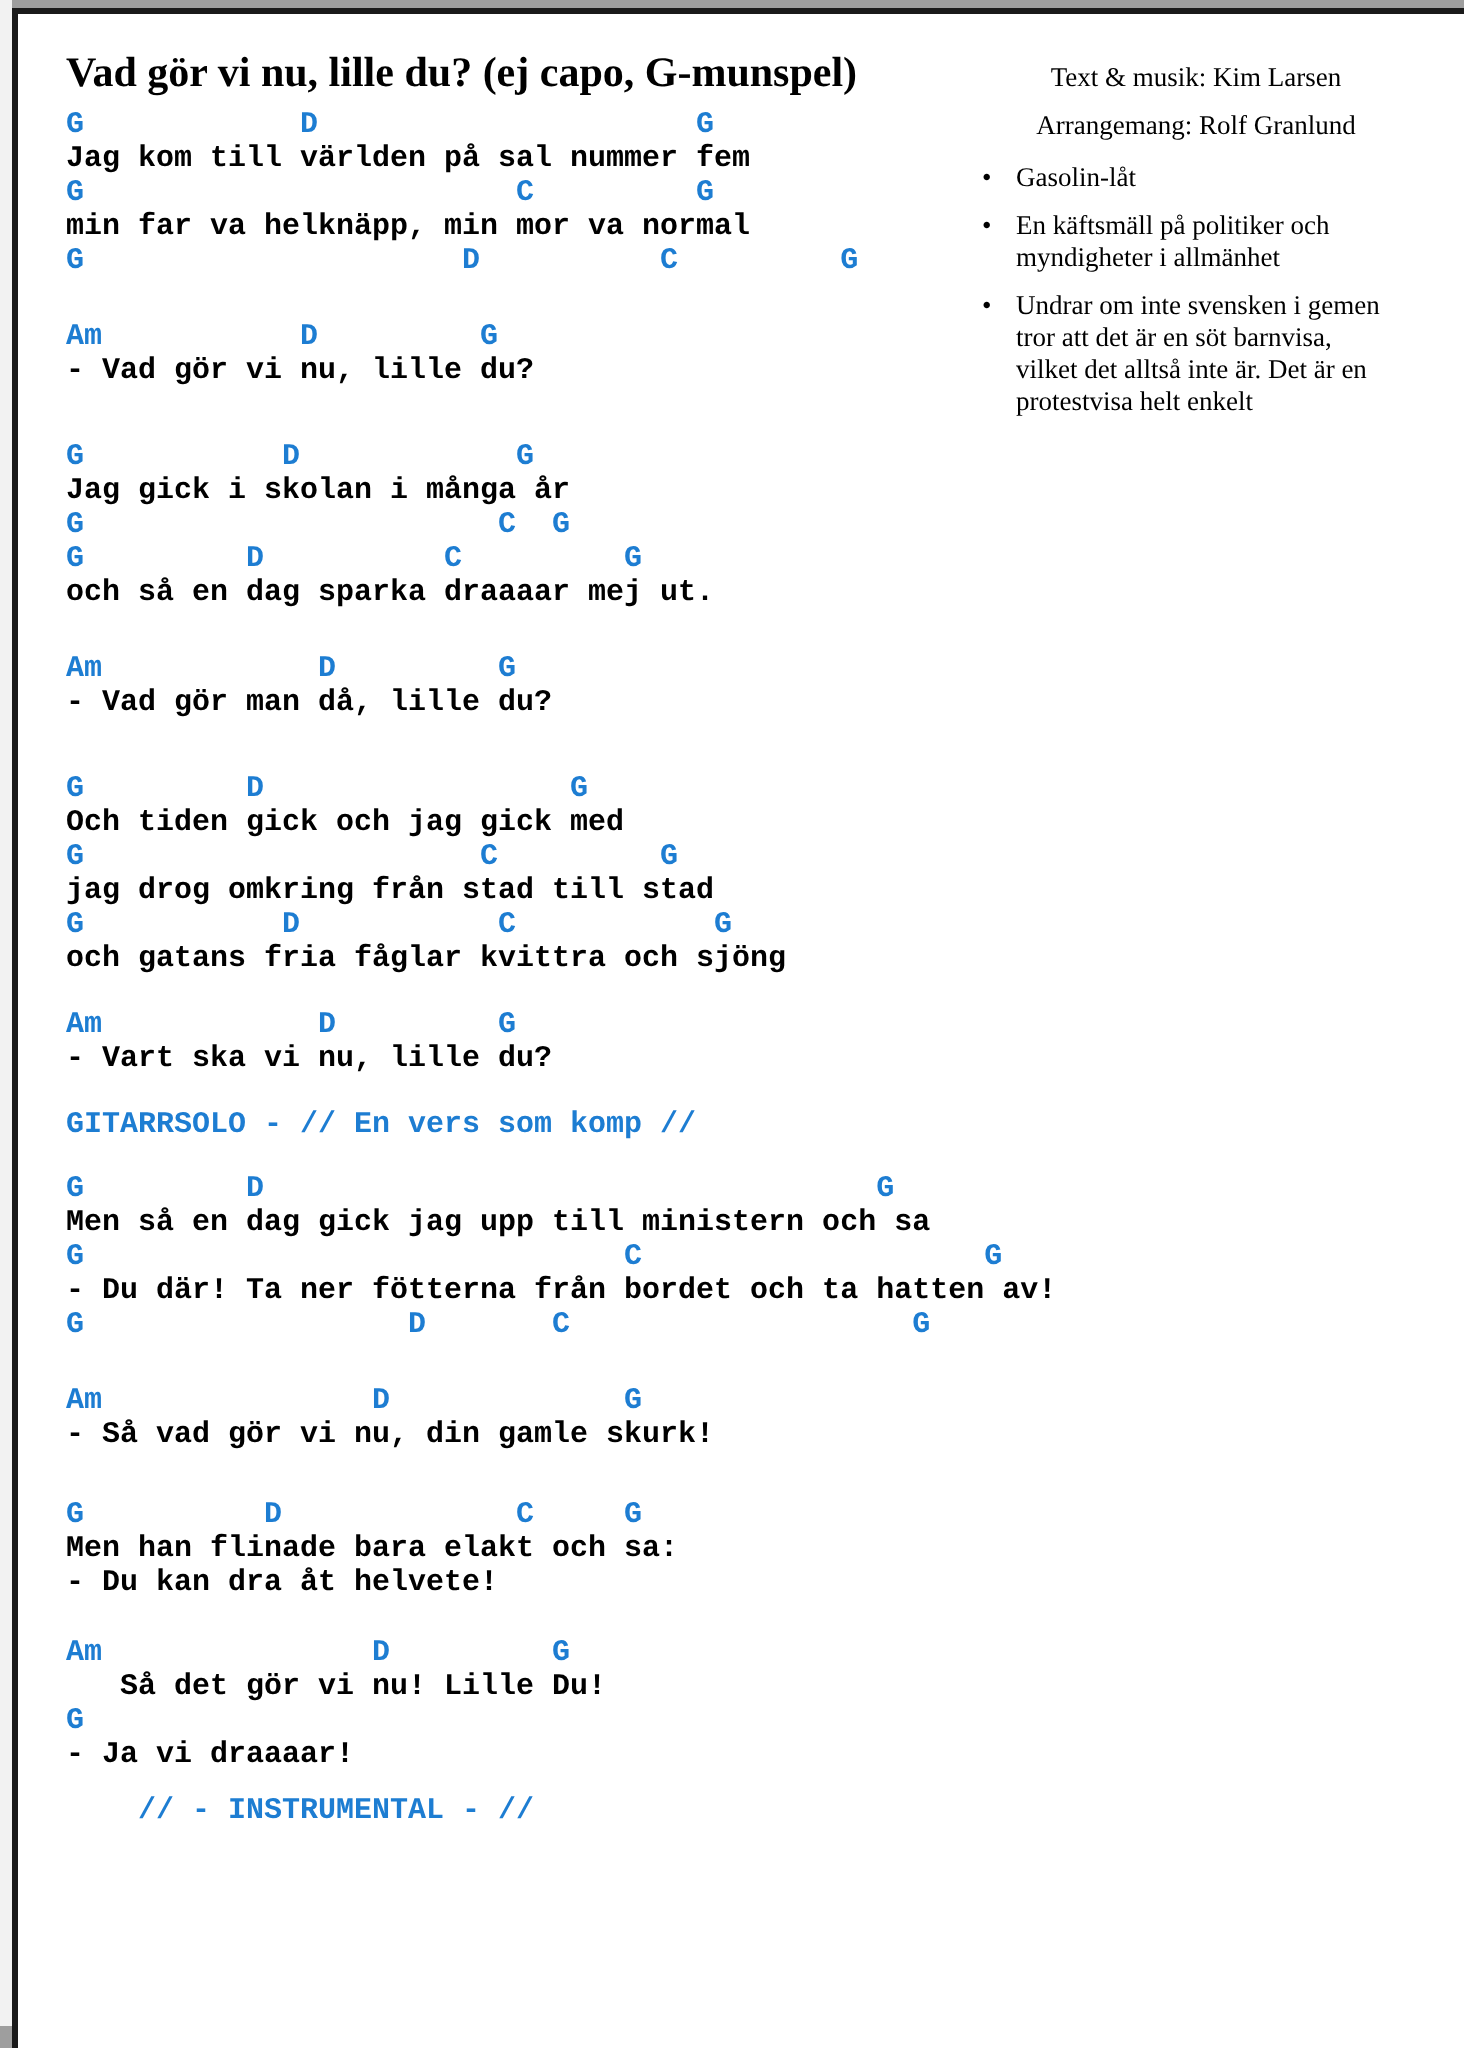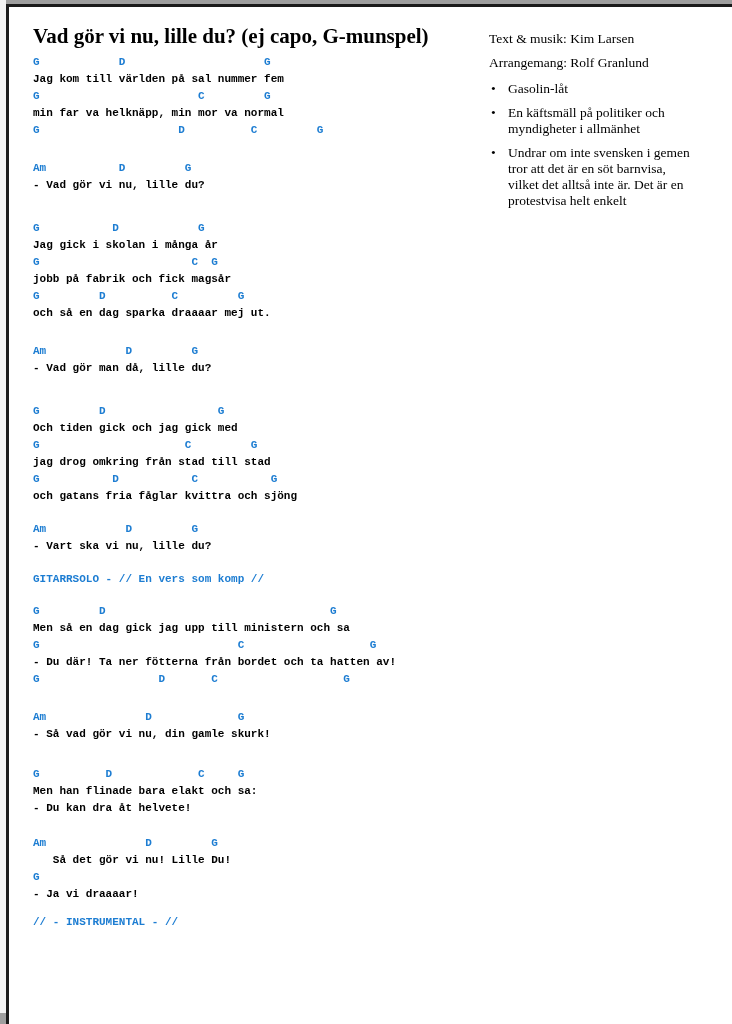--- a/index.html
+++ b/index.html
@@ -27,34 +27,34 @@
     margin: 0; padding: 0;
     font-family: "Liberation Serif", serif;
     font-size: 21px; font-weight: bold;
     color: #000; line-height: 25px;
     letter-spacing: 0px;
   }
   .song-body { width: 540px; }
   .sec {
     margin: 0; padding: 0;
     font-family: "Liberation Mono", "DejaVu Sans Mono", monospace;
-    font-size: 11px; font-weight: bold;
+    font-size: 15px; font-weight: bold;
     line-height: 17px; color: #000;
     white-space: pre;
   }
   .chords, .marker-text { color: var(--chord-blue, #1d7dd2); }
   .lyrics { color: #000; text-align: right; }
   .sidebar {
     position: absolute; left: 480px; top: 24px;
     width: 218px;
     font-family: "Liberation Serif", serif;
     font-size: 13.5px; line-height: 16px;
     color: #000;
   }
-  .sidebar p { margin: 0 0 8px 0; }
+  .sidebar p { margin: 0 0 8px 0; text-align: center; }
   .sidebar ul { list-style: none; margin: 10px 0 0 0; padding: 0; }
   .sidebar li {
     position: relative;
     padding-left: 19px;
     margin-bottom: 8px;
     white-space: pre-line;
   }
   .sidebar li .bullet {
     position: absolute; left: 2px; top: 0;
   }
@@ -71,21 +71,20 @@
 </span><span class="lyrics">Jag kom till världen på sal nummer fem
 </span><span class="chords">G                        C         G
 </span><span class="lyrics">min far va helknäpp, min mor va normal
 </span><span class="chords">G                     D          C         G
 </span></pre>
       <pre class="sec refrain" style="margin-top: 21px;"><span class="chords">Am           D         G
 </span><span class="lyrics">- Vad gör vi nu, lille du?</span></pre>
       <pre class="sec verse" style="margin-top: 26px;"><span class="chords">G           D            G
 </span><span class="lyrics">Jag gick i skolan i många år
 </span><span class="chords">G                       C  G
-</span><span class="lyrics">jobb på fabrik och fick magsår
 </span><span class="chords">G         D          C         G
 </span><span class="lyrics">och så en dag sparka draaaar mej ut.</span></pre>
       <pre class="sec refrain" style="margin-top: 21px;"><span class="chords">Am            D         G
 </span><span class="lyrics">- Vad gör man då, lille du?</span></pre>
       <pre class="sec verse" style="margin-top: 26px;"><span class="chords">G         D                 G
 </span><span class="lyrics">Och tiden gick och jag gick med
 </span><span class="chords">G                      C         G
 </span><span class="lyrics">jag drog omkring från stad till stad
 </span><span class="chords">G           D           C           G
 </span><span class="lyrics">och gatans fria fåglar kvittra och sjöng</span></pre>
@@ -100,21 +99,21 @@
 </span></pre>
       <pre class="sec refrain" style="margin-top: 21px;"><span class="chords">Am               D             G
 </span><span class="lyrics">- Så vad gör vi nu, din gamle skurk!</span></pre>
       <pre class="sec verse" style="margin-top: 23px;"><span class="chords">G          D             C     G
 </span><span class="lyrics">Men han flinade bara elakt och sa:
 </span><span class="lyrics">- Du kan dra åt helvete!</span></pre>
       <pre class="sec refrain" style="margin-top: 18px;"><span class="chords">Am               D         G
 </span><span class="lyrics">   Så det gör vi nu! Lille Du!
 </span><span class="chords">G
 </span><span class="lyrics">- Ja vi draaaar!</span></pre>
-      <pre class="sec marker" style="margin-top: 11px;"><span class="marker-text">// - INSTRUMENTAL - //</span></pre>
+      <pre class="sec marker" style="margin-top: 11px; margin-left: 36px;"><span class="marker-text">// - INSTRUMENTAL - //</span></pre>
     </div>
   <div class="sidebar">
     <div>
         <p>Text &amp; musik: Kim Larsen</p>
         <p>Arrangemang: Rolf Granlund</p>
       </div>
     <ul>
         <li><span class="bullet">•</span>Gasolin-låt</li>
         <li><span class="bullet">•</span>En käftsmäll på politiker och
 myndigheter i allmänhet</li>

